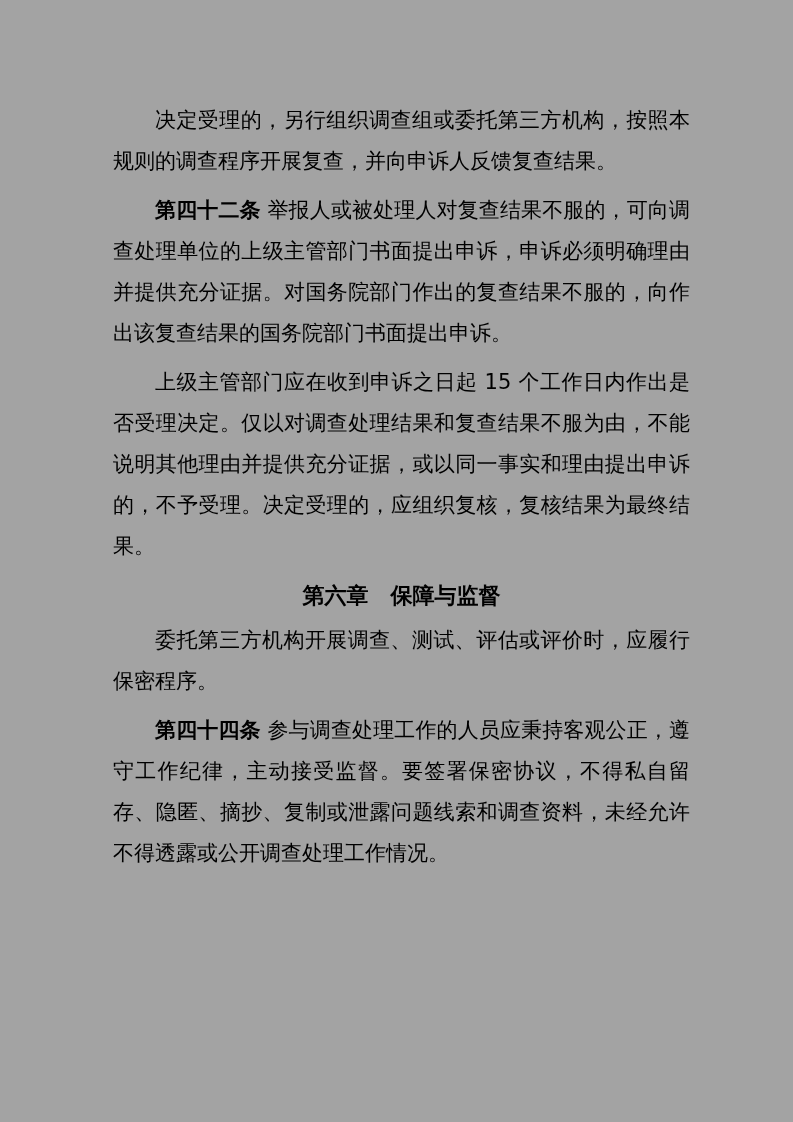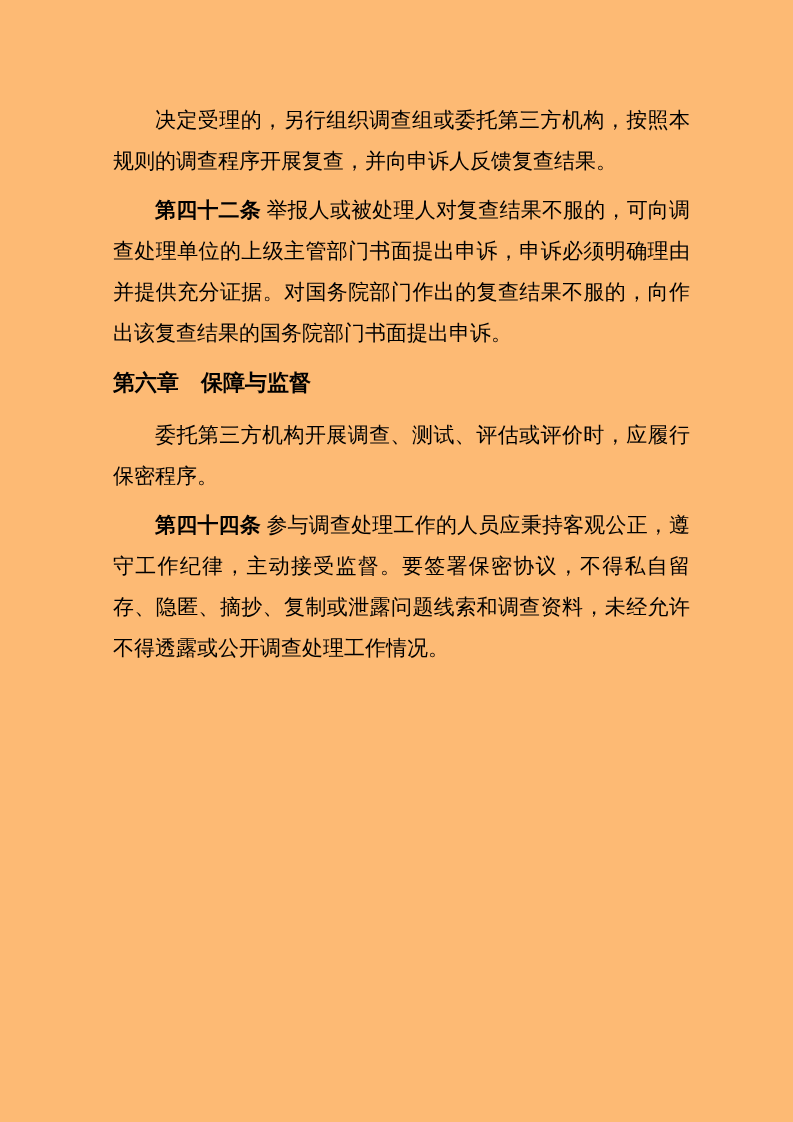--- a/index.html
+++ b/index.html
@@ -4,69 +4,70 @@
 <style>
   html, body {
     margin: 0;
     padding: 0;
     background: #ffffff;
   }
   .page {
     position: relative;
     width: 793px;
     height: 1122px;
-    background: #fdba74;
+    background: #a3a3a3;
     overflow: hidden;
     font-family: "DejaVu Sans", "Liberation Sans", sans-serif;
     color: #000000;
     box-sizing: border-box;
   }
   .doc-content {
     box-sizing: border-box;
     padding: 100px 103px 0 113px; 
   }
   .doc-para {
     margin: 0 0 8px 0;
     font-size: 21px;
     line-height: 41px;
     text-align: justify;
     text-indent: 2em;
     color: #000000;
     word-break: break-all;
   }
   .doc-para .article-term {
     font-weight: 700;
-    font-family: Liberation Serif, serif;
   }
   .doc-para .article-term:empty {
     display: none;
   }
   .doc-para .article-term::after {
     content: "\00a0";  
     font-weight: 400;
   }
   .chapter-heading {
-    margin: 8px 0 12px 0;
+    margin: 8px 0 4px 0;
     font-size: 22px;
     line-height: 41px;
     font-weight: 700;
+    text-align: center;
     text-indent: 0;
     color: #000000;
   }
 </style>
 </head>
 <body>
 
 <div class="page">
   <div class="doc-content">
 
     <p class="doc-para"><span>决定受理的，另行组织调查组或委托第三方机构，按照本规则的调查程序开展复查，并向申诉人反馈复查结果。</span></p>
 
     <p class="doc-para"><span class="article-term">第四十二条</span><span>举报人或被处理人对复查结果不服的，可向调查处理单位的上级主管部门书面提出申诉，申诉必须明确理由并提供充分证据。对国务院部门作出的复查结果不服的，向作出该复查结果的国务院部门书面提出申诉。</span></p>
 
+    <p class="doc-para"><span>上级主管部门应在收到申诉之日起 15 个工作日内作出是否受理决定。仅以对调查处理结果和复查结果不服为由，不能说明其他理由并提供充分证据，或以同一事实和理由提出申诉的，不予受理。决定受理的，应组织复核，复核结果为最终结果。</span></p>
 
 
     <h2 class="chapter-heading">第六章　保障与监督</h2>
 
     <p class="doc-para"><span>委托第三方机构开展调查、测试、评估或评价时，应履行保密程序。</span></p>
 
     <p class="doc-para"><span class="article-term">第四十四条</span><span>参与调查处理工作的人员应秉持客观公正，遵守工作纪律，主动接受监督。要签署保密协议，不得私自留存、隐匿、摘抄、复制或泄露问题线索和调查资料，未经允许不得透露或公开调查处理工作情况。</span></p>
 
   </div>
 </div>

